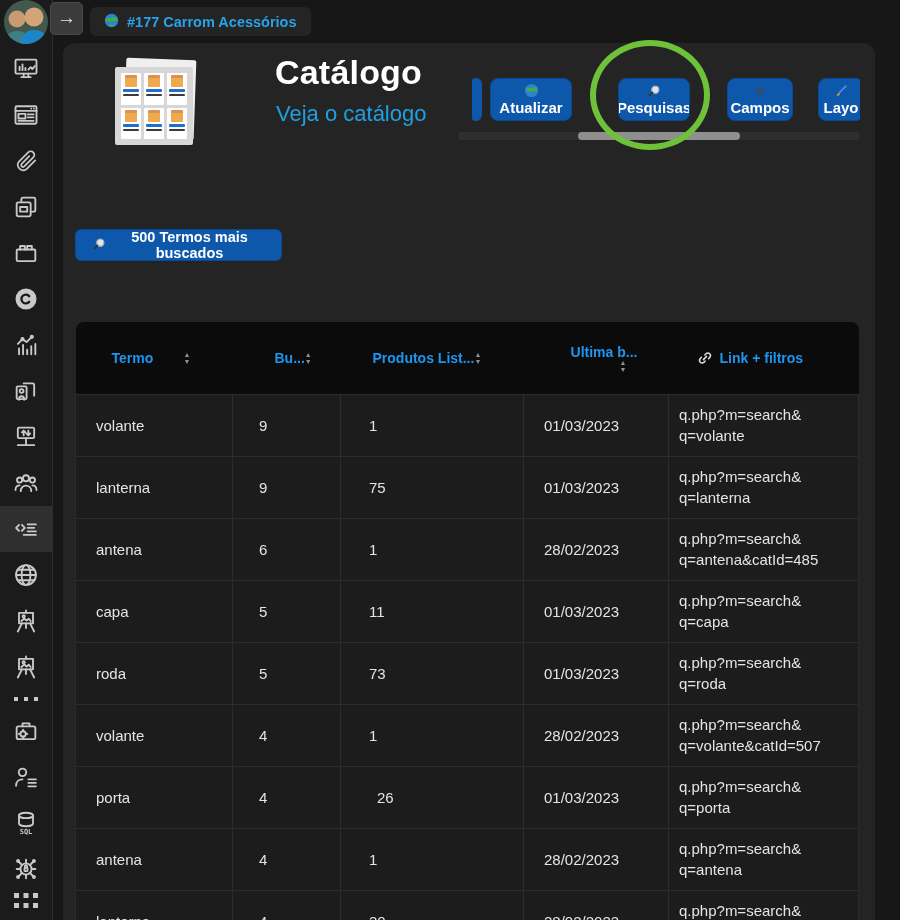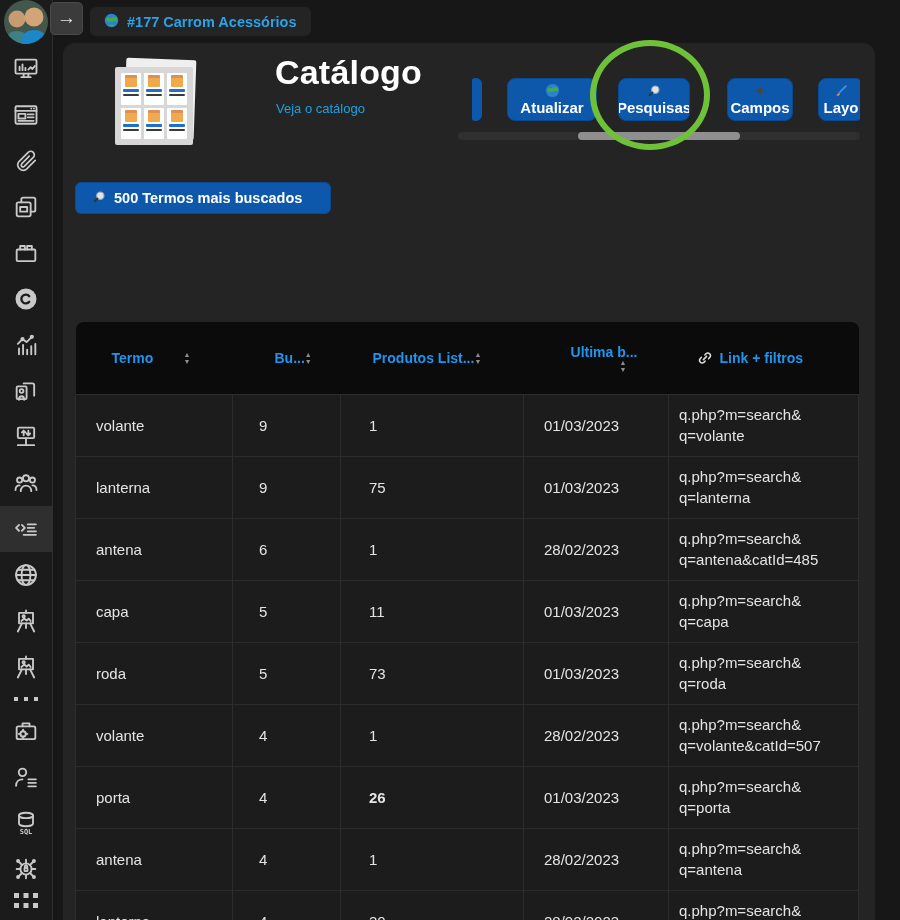--- a/index.html
+++ b/index.html
@@ -43,41 +43,41 @@
   .cat-back{position:absolute;left:10px;top:0;width:70px;height:80px;background:#efefef;transform:rotate(2deg);border-radius:2px;}
   .cat-front{
     position:absolute;left:0;top:8px;width:78px;height:78px;background:#d7d7d7;border-radius:2px;
     display:grid;grid-template-columns:repeat(3,1fr);gap:3px;padding:6px;box-sizing:border-box;
   }
   .cat-card{background:#fff;border-radius:1px;padding:2px;display:flex;flex-direction:column;align-items:center;gap:2px;}
   .cat-box{width:12px;height:9px;background:#f0aa4e;border-top:3px solid #de8f56;border-radius:1px;}
   .cat-bar1{width:16px;height:3px;background:#1f6fd0;border-radius:1px;}
   .cat-bar2{width:16px;height:2px;background:#3a3a3a;border-radius:1px;}
   #page-title{position:absolute;left:212px;top:10px;font-size:34px;font-weight:bold;color:#ffffff;letter-spacing:.2px;}
-  #page-subtitle{position:absolute;left:213px;top:58px;font-size:13px;color:#1fa0e0;}
+  #page-subtitle{position:absolute;left:213px;top:58px;font-size:22px;color:#1fa0e0;}
   
   #toolbar-clip{position:absolute;left:395px;top:32px;width:402px;height:50px;overflow:hidden;}
   .tb-btn{
     position:absolute;top:3px;height:43px;background:#0d58ab;border:1px solid #0a4a91;border-radius:8px;
     color:#fff;font-size:15px;font-weight:bold;display:flex;flex-direction:column;align-items:center;justify-content:center;
     gap:1px;cursor:pointer;box-sizing:border-box;padding:2px 4px;overflow:hidden;white-space:nowrap;
   }
   .tb-btn .bic{height:15px;display:flex;align-items:center;}
   #tb-sliver{position:absolute;left:14px;top:3px;width:10px;height:43px;background:#0d58ab;border-radius:3px 6px 6px 3px;}
   #hscroll-track{
     position:absolute;left:395px;top:89px;width:402px;height:8px;background:#2f2f2f;border-radius:4px;cursor:pointer;
   }
   #hscroll-thumb{position:absolute;left:120px;top:0;width:162px;height:8px;background:#8f8f8f;border-radius:4px;cursor:grab;}
   
   .quick-btn{
     position:absolute;top:139px;height:32px;background:#0d58ab;border:1px solid #0a4a91;border-radius:6px;
     color:#fff;font-size:14.5px;font-weight:bold;display:flex;align-items:center;gap:8px;
     padding:0 16px;box-sizing:border-box;cursor:pointer;
   }
-  #quick-termos{left:12px;width:256px;}
+  #quick-termos{left:12px;width:207px;margin-top:47px;}
   #quick-produtos{left:420px;width:239px;}
   
   #search-wrap{position:absolute;left:12px;top:220px;width:293px;height:45px;}
   #search-input{
     width:100%;height:100%;box-sizing:border-box;background:#2d2d2d;border:none;border-radius:8px;
     color:#cfcfcf;font-size:16px;padding:0 12px 0 38px;outline:none;font-family:"Liberation Sans",sans-serif;
   }
   #search-input::placeholder{color:#7c7c7c;}
   #search-mag{position:absolute;left:12px;top:13px;pointer-events:none;}
   
@@ -375,21 +375,21 @@
         </div>
     </div>
   </div>
 
   <div id="page-title">Catálogo</div>
   <div id="page-subtitle">Veja o catálogo</div>
 
   <div id="toolbar-clip">
     <div id="tb-sliver"></div>
 
-    <button class="tb-btn" style="left:49px;width:90px;">
+    <button class="tb-btn" style="left:32px;width:82px;">
       <span class="bic">
         <svg width="15" height="15" viewBox="0 0 16 16">
             <circle cx="8" cy="8" r="7" fill="#2f7fd6"></circle>
             <path d="M2.5 6c2-2.5 3.5.5 5.5-1s3 .5 5-1c.8 1.5 1.2 3 .8 4.5-2 1-3-1-5 .5s-3-.5-4.8 1C3 9 2.5 7 2.5 6z" fill="#3fae49"></path>
           </svg>
       </span>
       <span>Atualizar</span>
     </button>
 
     <button class="tb-btn" style="left:160px;width:72px;">
@@ -539,21 +539,21 @@
           <td style="padding-left: 20px;">volante</td>
           <td style="padding-left: 26px;">4</td>
           <td style="padding-left: 28px;">1</td>
           <td style="padding-left: 20px;">28/02/2023</td>
           <td class="c-link" style="padding-left: 10px;">q.php?m=search&amp;
 q=volante&amp;catId=507</td>
         </tr>
         <tr>
           <td style="padding-left: 20px;">porta</td>
           <td style="padding-left: 26px;">4</td>
-          <td style="padding-left: 28px; font-weight: bold;">26</td>
+          <td style="padding-left: 36px;">26</td>
           <td style="padding-left: 20px;">01/03/2023</td>
           <td class="c-link" style="padding-left: 10px;">q.php?m=search&amp;
 q=porta</td>
         </tr>
         <tr>
           <td style="padding-left: 20px;">antena</td>
           <td style="padding-left: 26px;">4</td>
           <td style="padding-left: 28px;">1</td>
           <td style="padding-left: 20px;">28/02/2023</td>
           <td class="c-link" style="padding-left: 10px;">q.php?m=search&amp;

